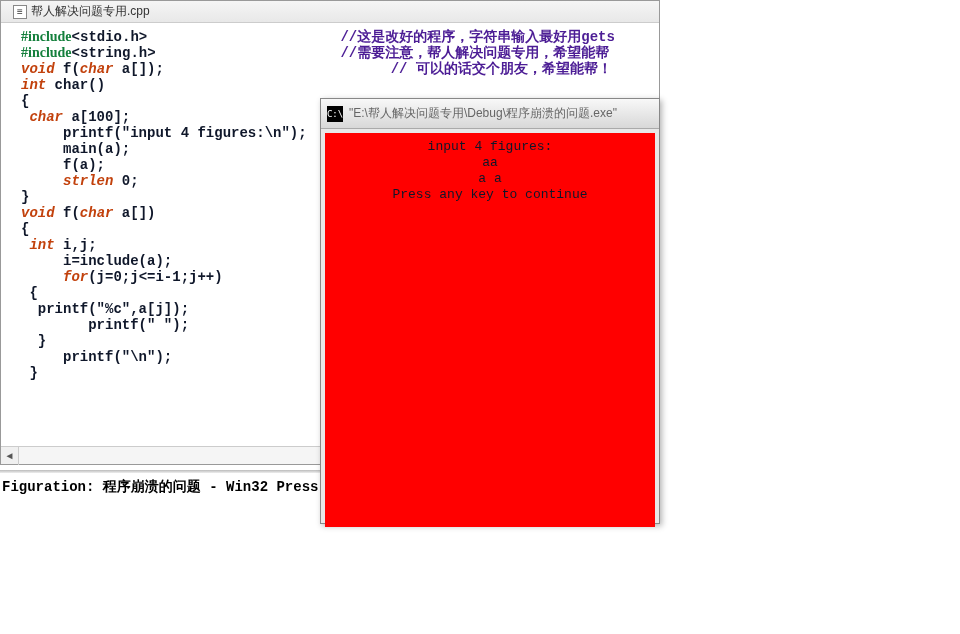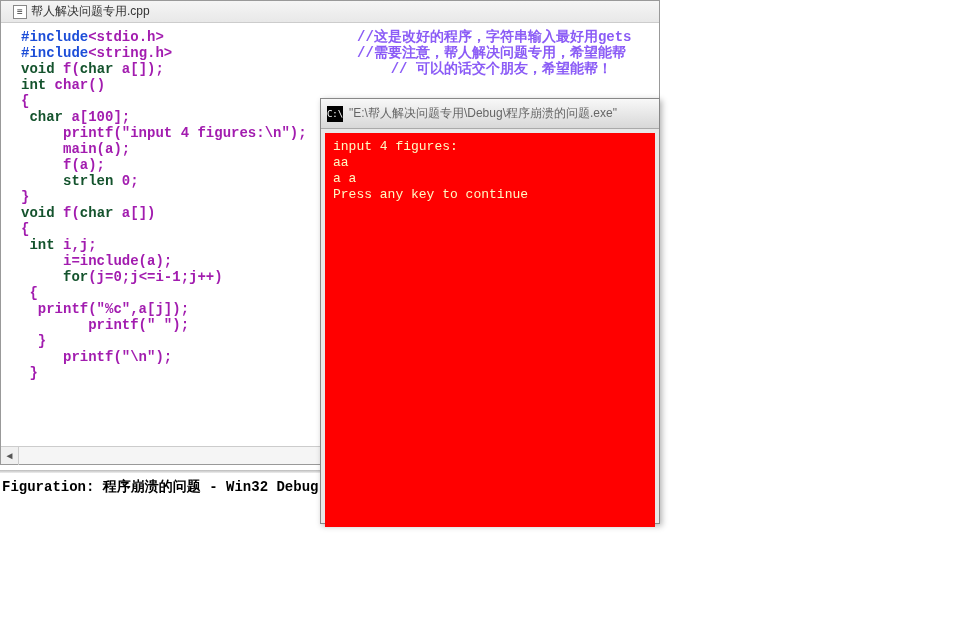--- a/index.html
+++ b/index.html
@@ -51,24 +51,24 @@
       font-family: "Courier New", "Consolas", monospace;
       font-size: 14px;
       font-weight: bold;
       line-height: 16px;
       white-space: pre;
       background: #fff;
       height: calc(100% - 42px);
       overflow: hidden;
       position: relative;
     }
-    .kw { color: #14532d; }
-    .pp { color: #1d4ed8; }
-    .cm { color: #8b5cf6; }
-    .norm { color: #a21caf; }
+    .kw { color: #c2410c; font-style: italic; }
+    .pp { color: #15803d; font-family: Liberation Serif, serif; }
+    .cm { color: #4c1d95; }
+    .norm { color: #0f172a; }
     .scrollbar-bottom {
       position: absolute;
       bottom: 0;
       left: 0;
       right: 0;
       height: 18px;
       background: #f0f0f0;
       border-top: 1px solid #ccc;
       display: flex;
       align-items: center;
@@ -145,23 +145,24 @@
       white-space: nowrap;
       overflow: hidden;
     }
     .console-body {
       background: #ff0000;
       height: calc(100% - 30px);
       padding: 6px 8px;
       font-family: "SimSun", "Courier New", monospace;
       font-size: 13px;
       line-height: 16px;
-      color: #fef9c3;
+      color: #0f172a;
       white-space: pre;
       margin: 4px;
+      text-align: center;
     }
   </style>
 </head>
 <body>
 
 <div class="editor-container">
   <div class="tab-bar">
     <div class="tab">
       <span class="tab-icon">≡</span>
       <span>帮人解决问题专用.cpp</span>
@@ -191,21 +192,21 @@
 <span class="norm"> }</span></div>
   <div class="scrollbar-bottom">
     <div class="scroll-arrow">◄</div>
     <div class="scroll-track"></div>
   </div>
 </div>
 
 <div class="status-sep"></div>
 
 <div class="status-bar">
-  <span>Figuration: 程序崩溃的问题 - Win32 Debug</span>
+  <span>Figuration: 程序崩溃的问题 - Win32 Press</span>
 </div>
 
 <div class="console-window">
   <div class="console-titlebar">
     <div class="console-icon">C:\</div>
     <div class="console-title">"E:\帮人解决问题专用\Debug\程序崩溃的问题.exe"</div>
   </div>
   <div class="console-body"><span>input 4 figures:</span>
 <span>aa</span>
 <span>a a</span>

